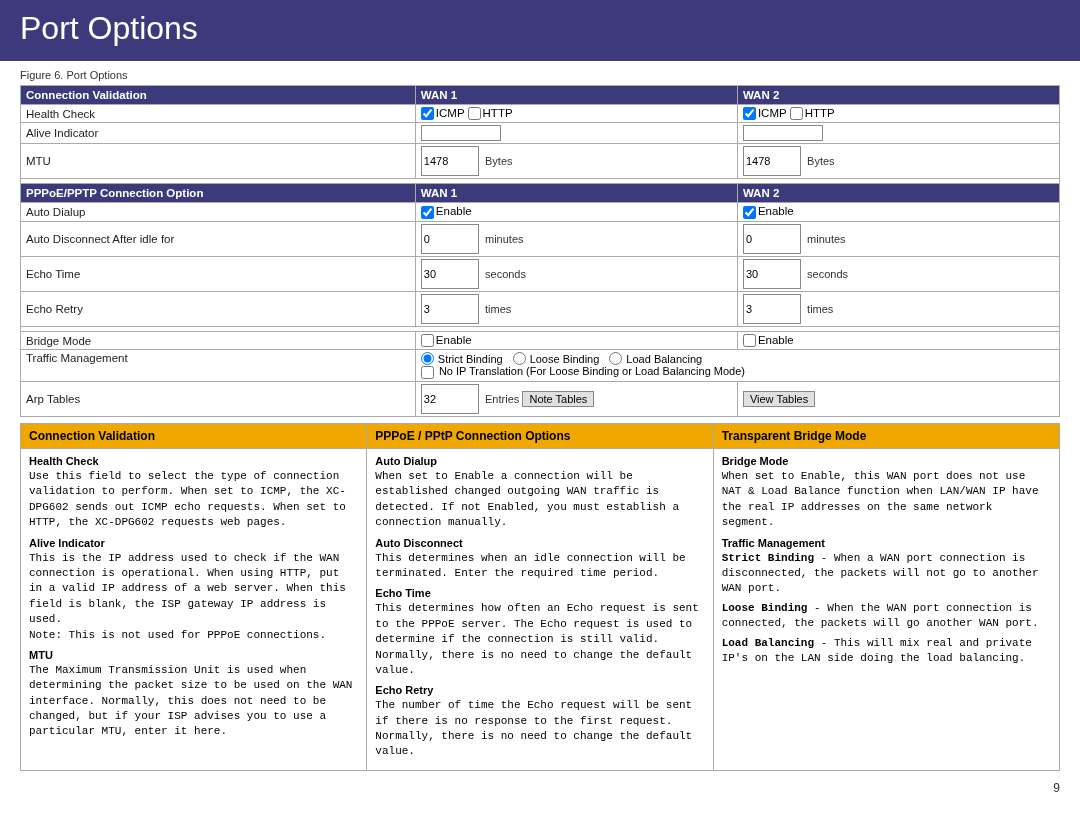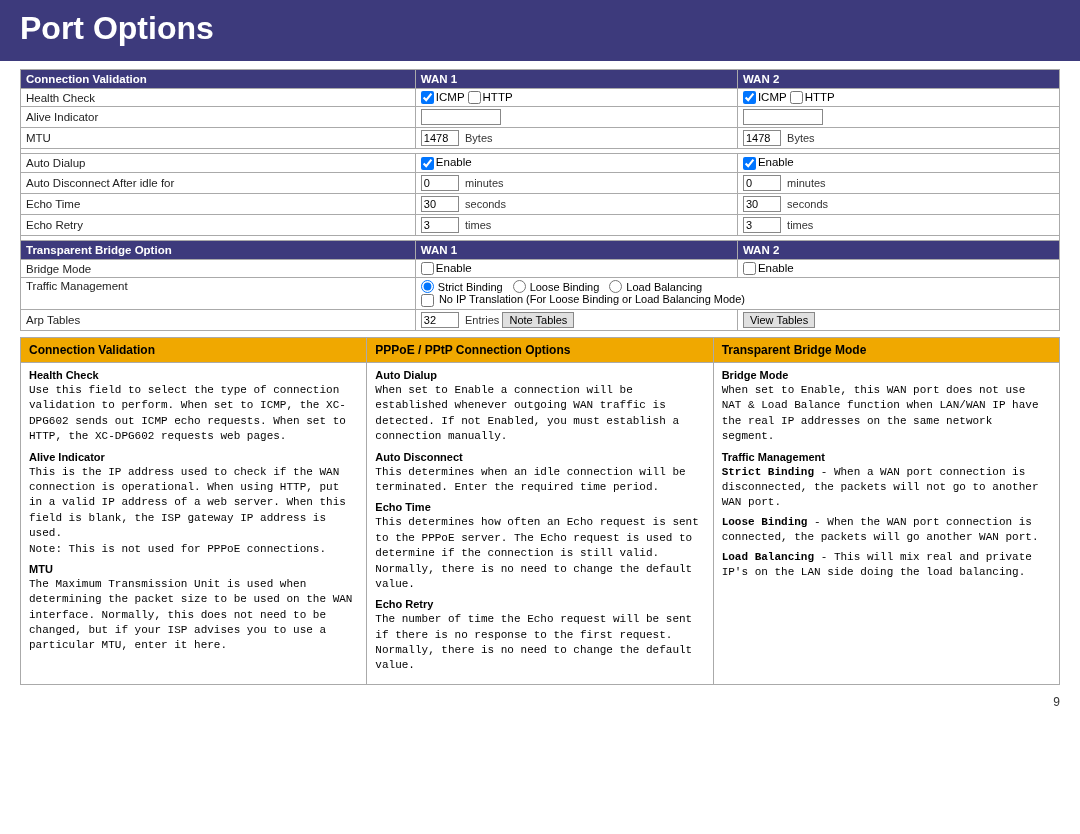--- a/index.html
+++ b/index.html
@@ -6,21 +6,21 @@
     body { width: 1080px; height: 834px; font-family: Arial, sans-serif; font-size: 13px; background: #fff; overflow: hidden; }
 
     
     .page-header {
       background: #3d3a7c;
       padding: 10px 20px 14px 20px;
     }
     .page-header h1 {
       color: #fff;
       font-size: 32px;
-      font-weight: bold;
+      font-weight: normal;
     }
 
     
     .content {
       padding: 8px 20px 8px 20px;
       background: #fff;
     }
 
     .figure-label {
       font-size: 11px;
@@ -54,24 +54,24 @@
       background: #3d3a7c;
       color: #fff;
       font-weight: bold;
       text-align: left;
     }
     .options-table .data-cell {
       background: #fff;
       margin-top: 46px;
     }
     input[type="text"].small-input {
-      width: 38px;
+      width: 58px;
       border: 1px solid #888;
       font-size: 11px;
-      padding: 1px 2px;
+      padding: 8px 2px;
     }
     input[type="text"].medium-input {
       width: 80px;
       border: 1px solid #888;
       font-size: 11px;
       padding: 1px 2px;
     }
     .unit-text { color: #333; font-size: 11px; margin-left: 3px; }
 
     .table-btn {
@@ -139,20 +139,21 @@
   </style>
 </head>
 <body>
 
 <div class="page-header">
   <h1>Port Options</h1>
 </div>
 
 <div class="content">
 
+  <div class="figure-label">Figure 6.  Port Options</div>
 
   <table class="options-table">
 
     <tbody>
         <tr>
       <td class="section-header" style="width:38%">Connection Validation</td>
       <td class="wan-header" style="width:31%">WAN 1</td>
       <td class="wan-header" style="width:31%">WAN 2</td>
     </tr>
 
@@ -187,20 +188,25 @@
       <td class="data-cell">
         <input type="text" class="small-input" value="1478" style="">
         <span class="unit-text">Bytes</span>
       </td>
     </tr>
 
     <tr>
           <td colspan="3" style="height:4px; border:none; background:#fff;"></td>
         </tr>
 
+    <tr>
+      <td class="section-header">PPPoE/PPTP Connection Option</td>
+      <td class="wan-header">WAN 1</td>
+      <td class="wan-header">WAN 2</td>
+    </tr>
 
     <tr>
       <td class="row-label">Auto Dialup</td>
       <td class="data-cell">
         <input type="checkbox" checked="" style=""><span>Enable</span>
       </td>
       <td class="data-cell">
         <input type="checkbox" checked="" style=""><span>Enable</span>
       </td>
     </tr>
@@ -238,25 +244,20 @@
       <td class="data-cell">
         <input type="text" class="small-input" value="3" style="">
         <span class="unit-text">times</span>
       </td>
     </tr>
 
     <tr>
           <td colspan="3" style="height:4px; border:none; background:#fff;"></td>
         </tr>
 
-    <tr>
-      <td class="section-header">Transparent Bridge Option</td>
-      <td class="wan-header">WAN 1</td>
-      <td class="wan-header">WAN 2</td>
-    </tr>
 
     <tr>
       <td class="row-label">Bridge Mode</td>
       <td class="data-cell">
         <input type="checkbox" style=""><span>Enable</span>
       </td>
       <td class="data-cell">
         <input type="checkbox" style=""><span>Enable</span>
       </td>
     </tr>
@@ -304,21 +305,21 @@
       <td>
         <div class="desc-term">Health Check</div>
         <div class="desc-text">Use this field to select the type of connection validation to perform. When set to ICMP, the XC-DPG602 sends out ICMP echo requests.  When set to HTTP, the XC-DPG602 requests web pages.</div>
         <div class="desc-term">Alive Indicator</div>
         <div class="desc-text">This is the IP address used to check if the WAN connection is operational. When using HTTP, put in a valid IP address of a web server. When this field is blank, the ISP gateway IP address is used.<br>Note: This is not used for PPPoE connections.</div>
         <div class="desc-term">MTU</div>
         <div class="desc-text">The Maximum Transmission Unit is used when determining the packet size to be used on the WAN interface. Normally, this does not need to be changed, but if your ISP advises you to use a particular MTU, enter it here.</div>
       </td>
       <td>
         <div class="desc-term">Auto Dialup</div>
-        <div class="desc-text">When set to Enable a connection will be established whenever outgoing WAN traffic is detected. If not Enabled, you must establish a connection manually.</div>
+        <div class="desc-text">When set to Enable a connection will be established changed outgoing WAN traffic is detected. If not Enabled, you must establish a connection manually.</div>
         <div class="desc-term">Auto Disconnect</div>
         <div class="desc-text">This determines when an idle connection will be terminated. Enter the required time period.</div>
         <div class="desc-term">Echo Time</div>
         <div class="desc-text">This determines how often an Echo request is sent to the PPPoE server. The Echo request is used to determine if the connection is still valid. Normally, there is no need to change the default value.</div>
         <div class="desc-term">Echo Retry</div>
         <div class="desc-text">The number of time the Echo request will be sent if there is no response to the first request. Normally, there is no need to change the default value.</div>
       </td>
       <td>
         <div class="desc-term">Bridge Mode</div>
         <div class="desc-text">When set to Enable, this WAN port does not use NAT &amp; Load Balance function when LAN/WAN IP have the real IP addresses on the same network segment.</div>

